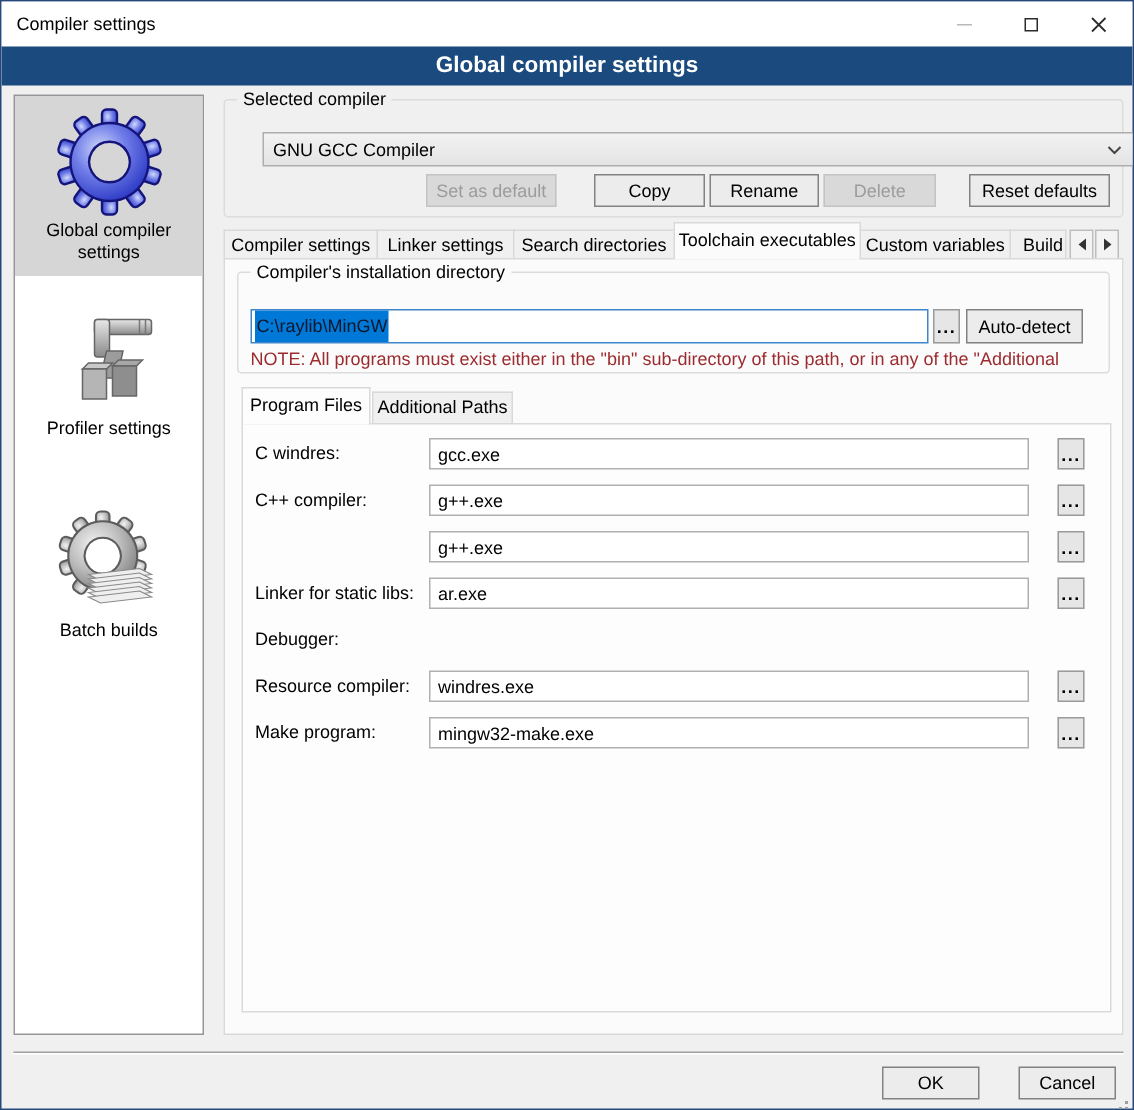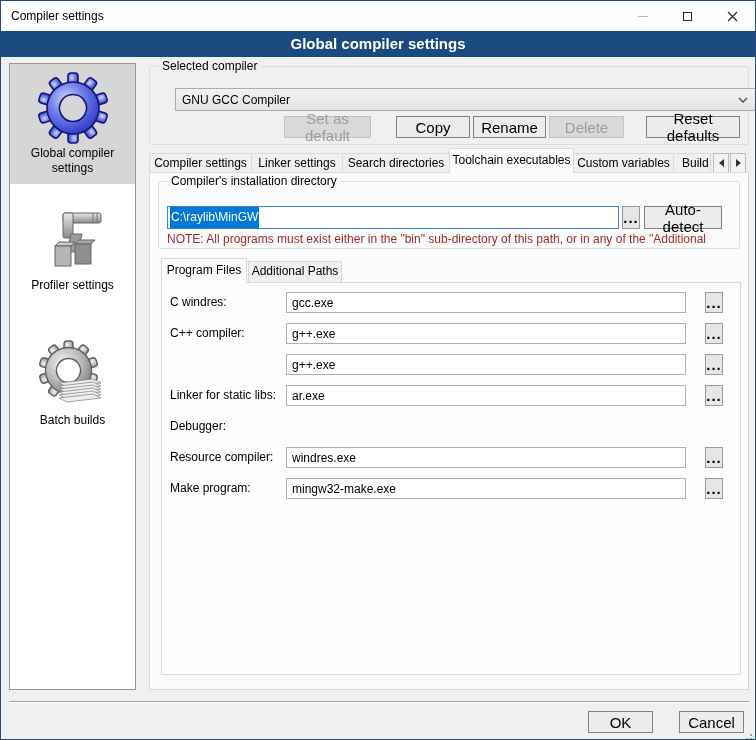--- a/index.html
+++ b/index.html
@@ -30,42 +30,42 @@
   .side-item.batch { margin-top: 34px; }
   
   .groupbox { position: absolute; border: 1px solid #dcdcdc; border-radius: 3px; }
   .groupbox .legend { position: absolute; top: -8px; left: 8px; padding: 0 4px; background: #f0f0f0; line-height: 14px; }
   
   .combo { display: flex; align-items: center; background: linear-gradient(#f2f2f2,#e4e4e4);
     border: 1px solid #adadad; padding: 0 8px 0 6px; cursor: default; }
   .combo .chev { margin-left: auto; }
   
   .btn { position: absolute; background: #ececec; border: 1px solid #828282;
-    text-align: center; font-size: 15px; display:flex; align-items:center; justify-content:center; cursor: default; }
+    text-align: center; font-size: 12px; display:flex; align-items:center; justify-content:center; cursor: default; }
   .btn.disabled { background: #d9d9d9; border-color: #c3c3c3; color: #9c9c9c; }
   .browse-btn { background: #e6e6e6; border: 1px solid #9a9a9a; font-weight: bold; letter-spacing: 1px; }
   
   .tab { position: absolute; top: 152px; height: 20px; background: #f0f0f0;
     border: 1px solid #d9d9d9; border-bottom: none; text-align: center;
     line-height: 18px; overflow: hidden; white-space: nowrap; z-index: 1; cursor: default; }
   .tab.active { top: 147px; height: 25px; background: #fbfbfb; line-height: 23px; z-index: 3; }
   .tabarrow { position: absolute; top: 152px; width: 16px; height: 20px; background: #f3f3f3;
     border: 1px solid #bdbdbd; display: flex; align-items: center; justify-content: center; z-index: 1; }
   .tri-l { width: 0; height: 0; border-top: 4px solid transparent; border-bottom: 4px solid transparent; border-right: 5px solid #333; }
   .tri-r { width: 0; height: 0; border-top: 4px solid transparent; border-bottom: 4px solid transparent; border-left: 5px solid #333; }
   
   .main-panel { position: absolute; left: 148px; top: 171px; width: 600px; height: 518px;
     background: #fbfbfb; border: 1px solid #d9d9d9; z-index: 2; }
   .install-group { left: 157px; top: 180px; width: 582px; height: 68px; z-index: 4; }
   .install-group .legend { background: #fbfbfb; }
   .textbox { background: #fff; border: 1px solid #b0b0b0; font-family: "Liberation Sans", sans-serif;
     font-size: 12px; padding: 0 5px; }
   .install-input { position: absolute; left: 166px; top: 205px; width: 452px; height: 23px; z-index: 5;
     background: #fff; border: 1px solid #3d85c8; line-height: 21px; padding: 0 2px; overflow: hidden; white-space: nowrap; }
-  .install-input .sel { color: #ffffff; padding: 6px 1px; }
+  .install-input .sel { color: #0f172a; padding: 6px 1px; }
   .note { position: absolute; left: 166px; top: 231px; width: 578px; z-index: 5;
     white-space: nowrap; overflow: hidden; }
   
   .subtab { position: absolute; height: 21px; top: 260px; background: #f0f0f0; border: 1px solid #d9d9d9;
     border-bottom: none; line-height: 19px; text-align: center; z-index: 4; cursor: default; }
   .subtab.active { top: 257px; height: 25px; background: #fdfdfd; line-height: 23px; z-index: 6; }
   .inner-panel { position: absolute; left: 160px; top: 281px; width: 580px; height: 393px;
     background: #fdfdfd; border: 1px solid #d9d9d9; z-index: 5; }
   .frow-label { position: absolute; left: 8px; line-height: 21px; }
   .frow-input { position: absolute; left: 124px; width: 400px; height: 21px; }

